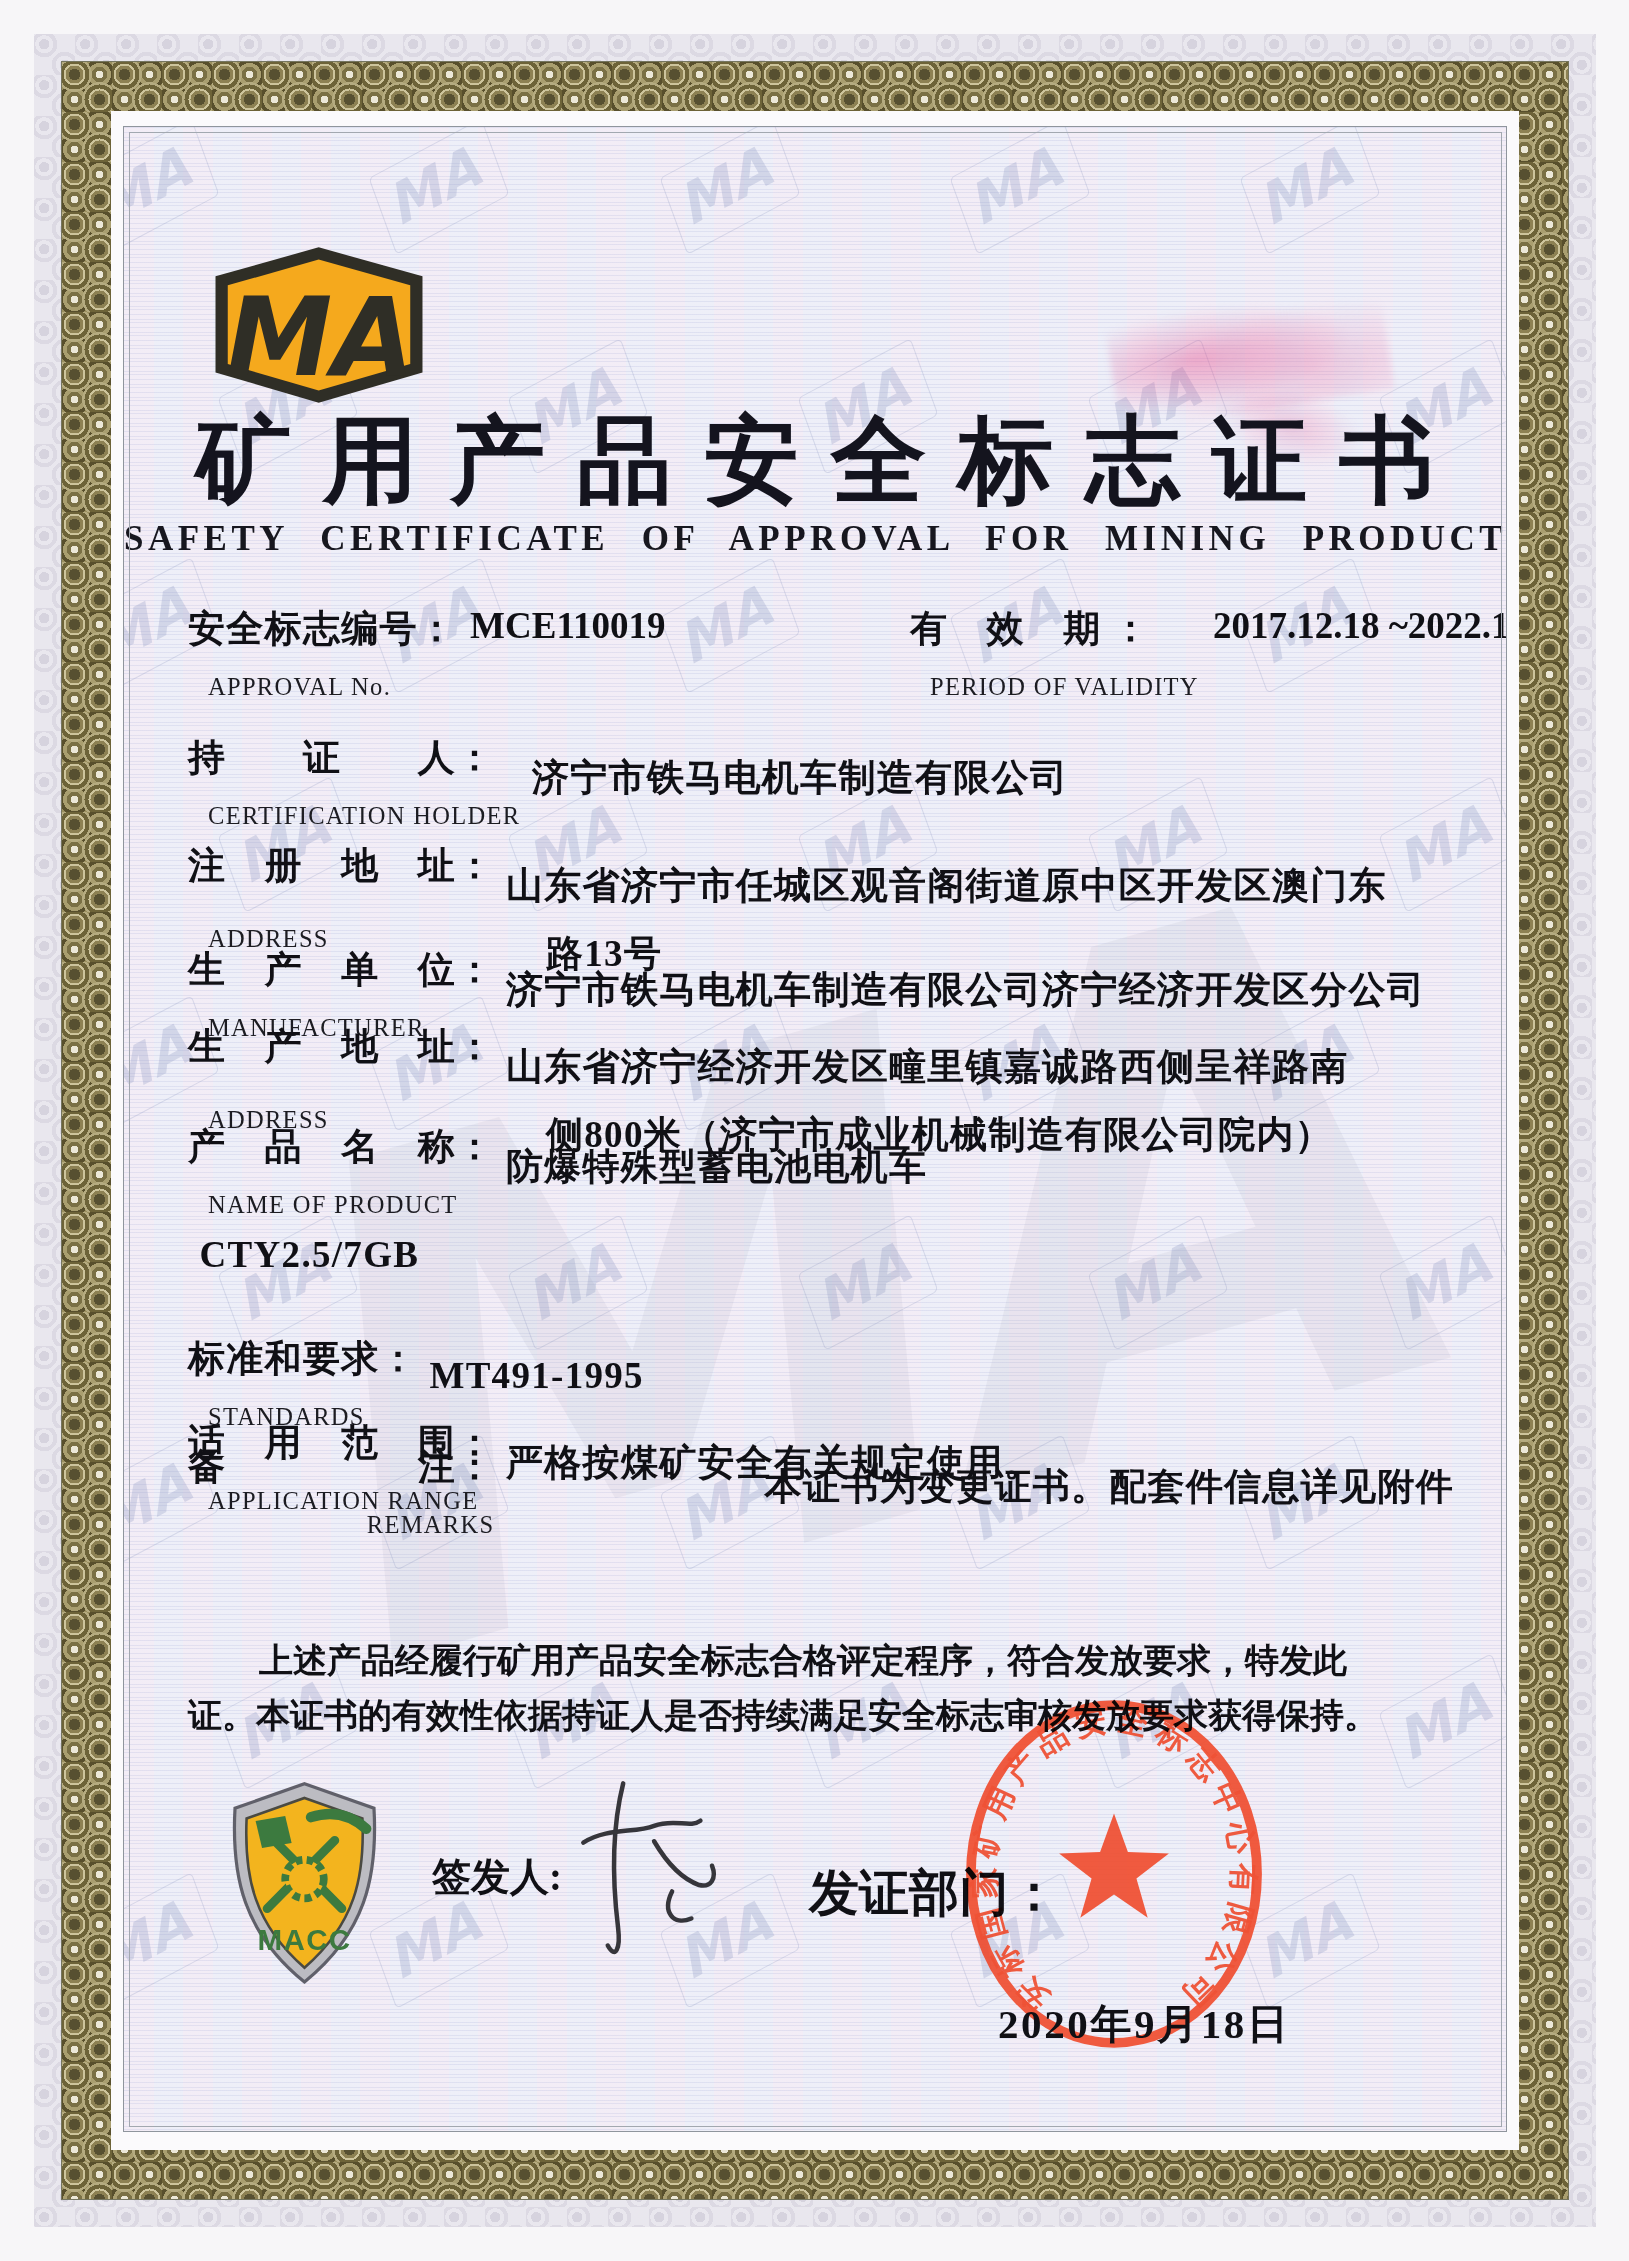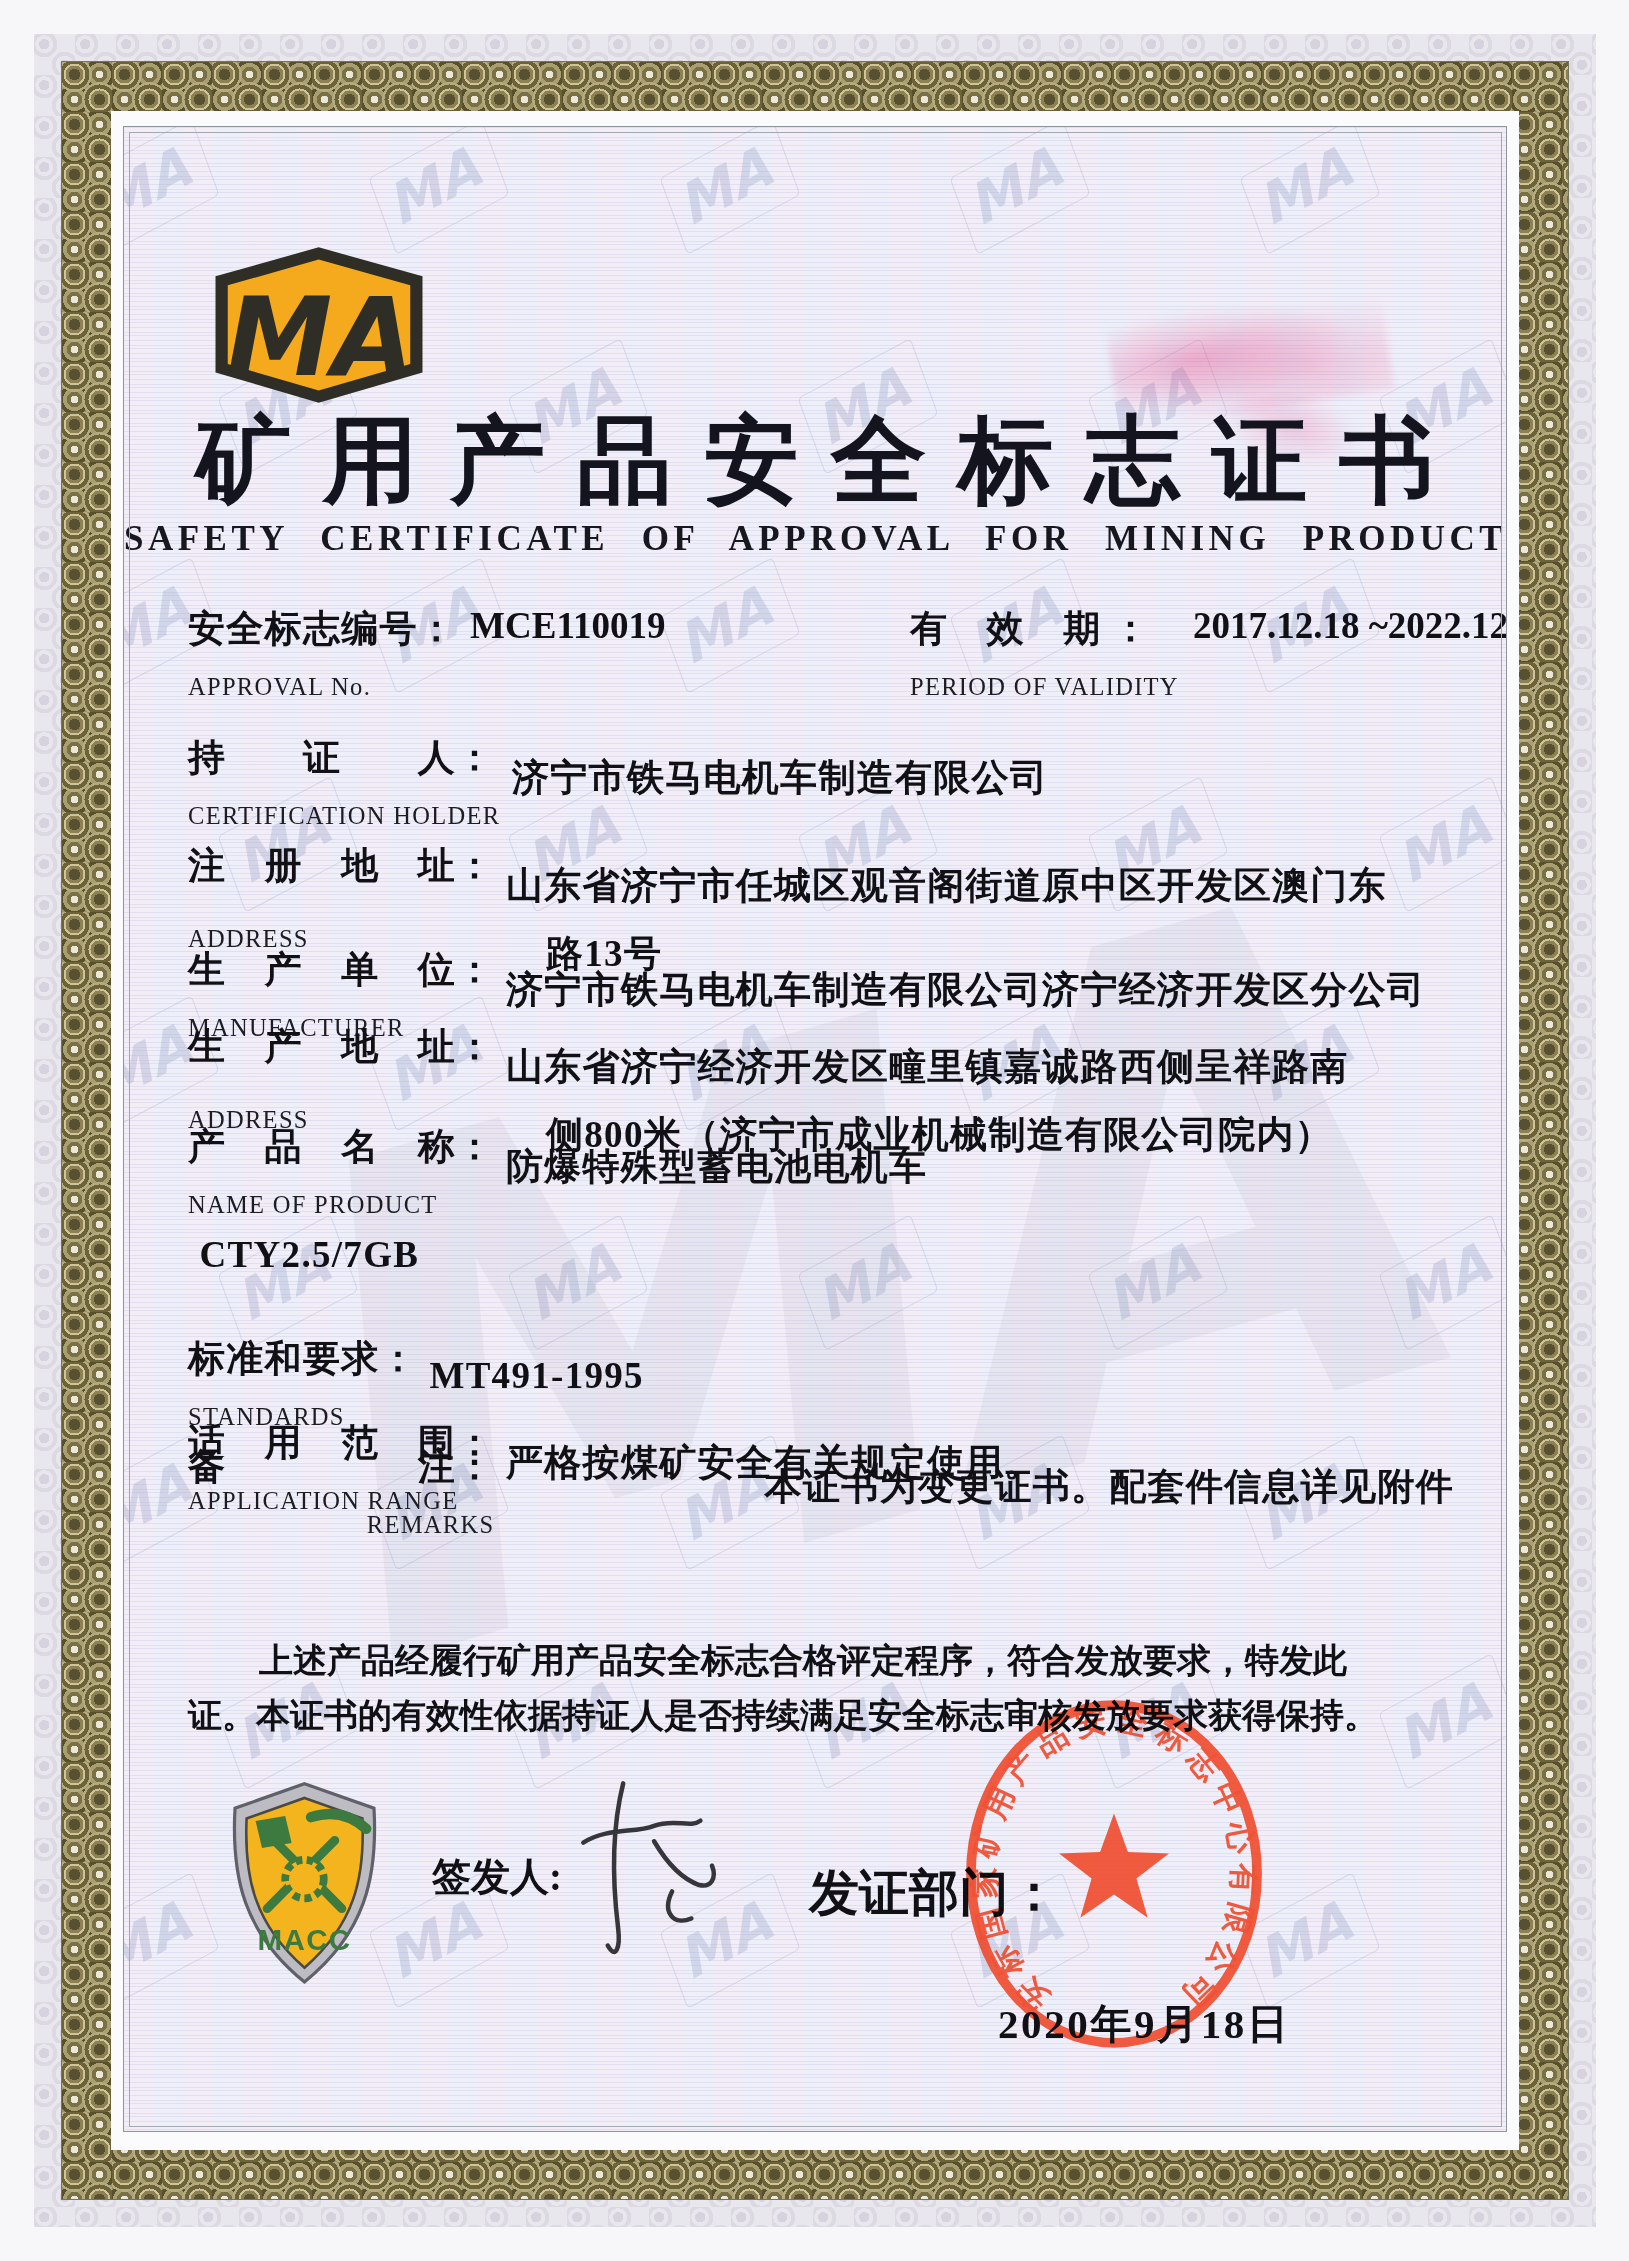--- a/index.html
+++ b/index.html
@@ -50,21 +50,21 @@
   .logo-ma{position:absolute;left:87px;top:119px;}
   .title{position:absolute;left:0;right:0;top:271px;text-align:center;font-size:95px;font-weight:700;
          letter-spacing:32px;white-space:nowrap;text-indent:32px;color:#14141e;}
   .subtitle{position:absolute;left:0;right:0;top:392px;text-align:center;font-size:35px;font-weight:700;
          letter-spacing:4.5px;word-spacing:19.3px;white-space:nowrap;color:#17171f;}
 
   
   .f{position:absolute;left:64px;right:52px;}
   .frow{display:flex;align-items:flex-start;}
   .lbl .zh{font-size:37px;font-weight:700;letter-spacing:1.3px;white-space:nowrap;}
-  .lbl .en{font-size:24.5px;font-weight:500;letter-spacing:1.3px;white-space:nowrap;margin-top:19.3px;color:#1c1c22;}
+  .lbl .en{font-size:24.5px;font-weight:500;letter-spacing:1.3px;white-space:nowrap;margin-top:19.3px;color:#1c1c22;margin-left:20px;}
   .lbl .en.low{margin-top:34px;}
   .val{flex:1;margin-left:11.6px;margin-top:20px;}
   .val .zh-val{font-size:37px;font-weight:700;letter-spacing:1.3px;white-space:nowrap;}
   .val .zh-val.l2{margin-top:18px;text-indent:40px;}
   .g2{position:absolute;left:722px;top:0;display:flex;}
   .inlineval{font-size:37px;font-weight:700;margin-left:14px;white-space:nowrap;}
 
   .statement{position:absolute;left:64px;right:71px;top:1506px;font-size:34px;font-weight:700;
       line-height:1.62;color:#101015;}
   .statement .ln{white-space:nowrap;}

